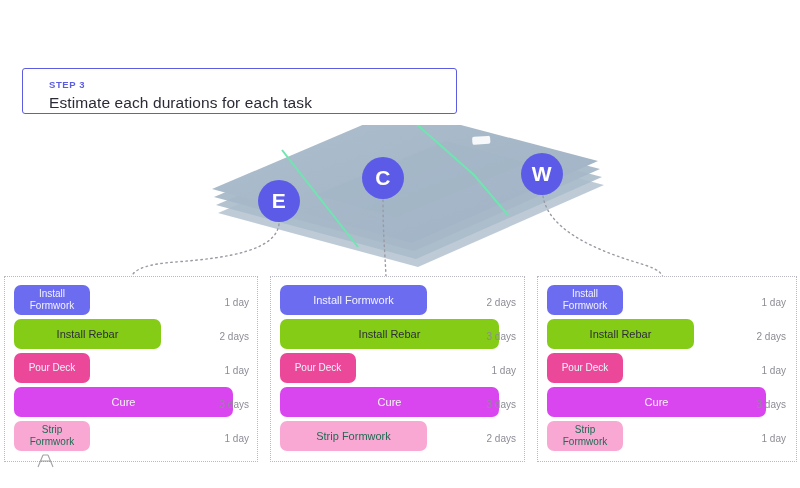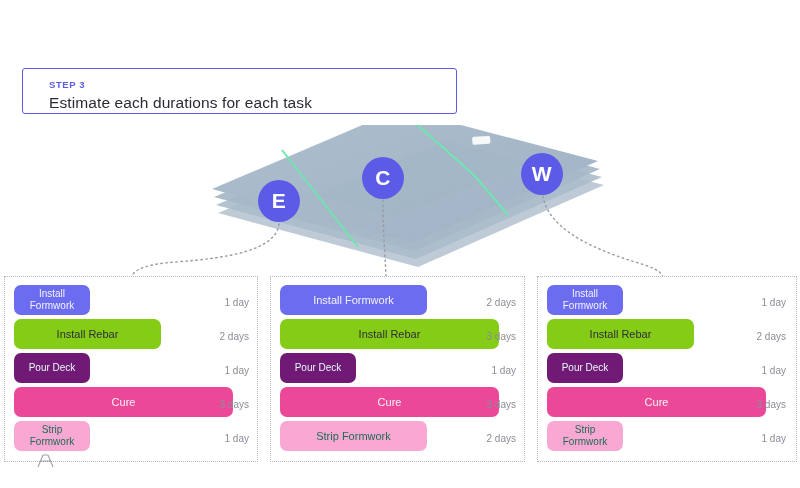--- a/index.html
+++ b/index.html
@@ -119,22 +119,22 @@
     font-weight: 500;
     line-height: 13px;
     padding: 0 6px;
     margin-left: 9px;
     overflow: hidden;
   }
   .bar.two-line { line-height: 12px; font-size: 10px; }
 
   .bar-formwork { background: #6C6CF0; color: #F2F2FF; }
   .bar-rebar    { background: #84cc16; color: #2E2E38; }
-  .bar-pour     { background: #701a75; color: #E8F8FB; }
-  .bar-cure     { background: #ec4899; color: #F4F4F4; }
+  .bar-pour     { background: #ec4899; color: #E8F8FB; }
+  .bar-cure     { background: #d946ef; color: #F4F4F4; }
   .bar-strip    { background: #f9a8d4; color: #1E6B52; }
 
   .dur {
     position: absolute;
     right: 8px;
     top: 50%;
     transform: translateY(-50%);
     font-size: 10px;
     color: #8C8C96;
     white-space: nowrap;

